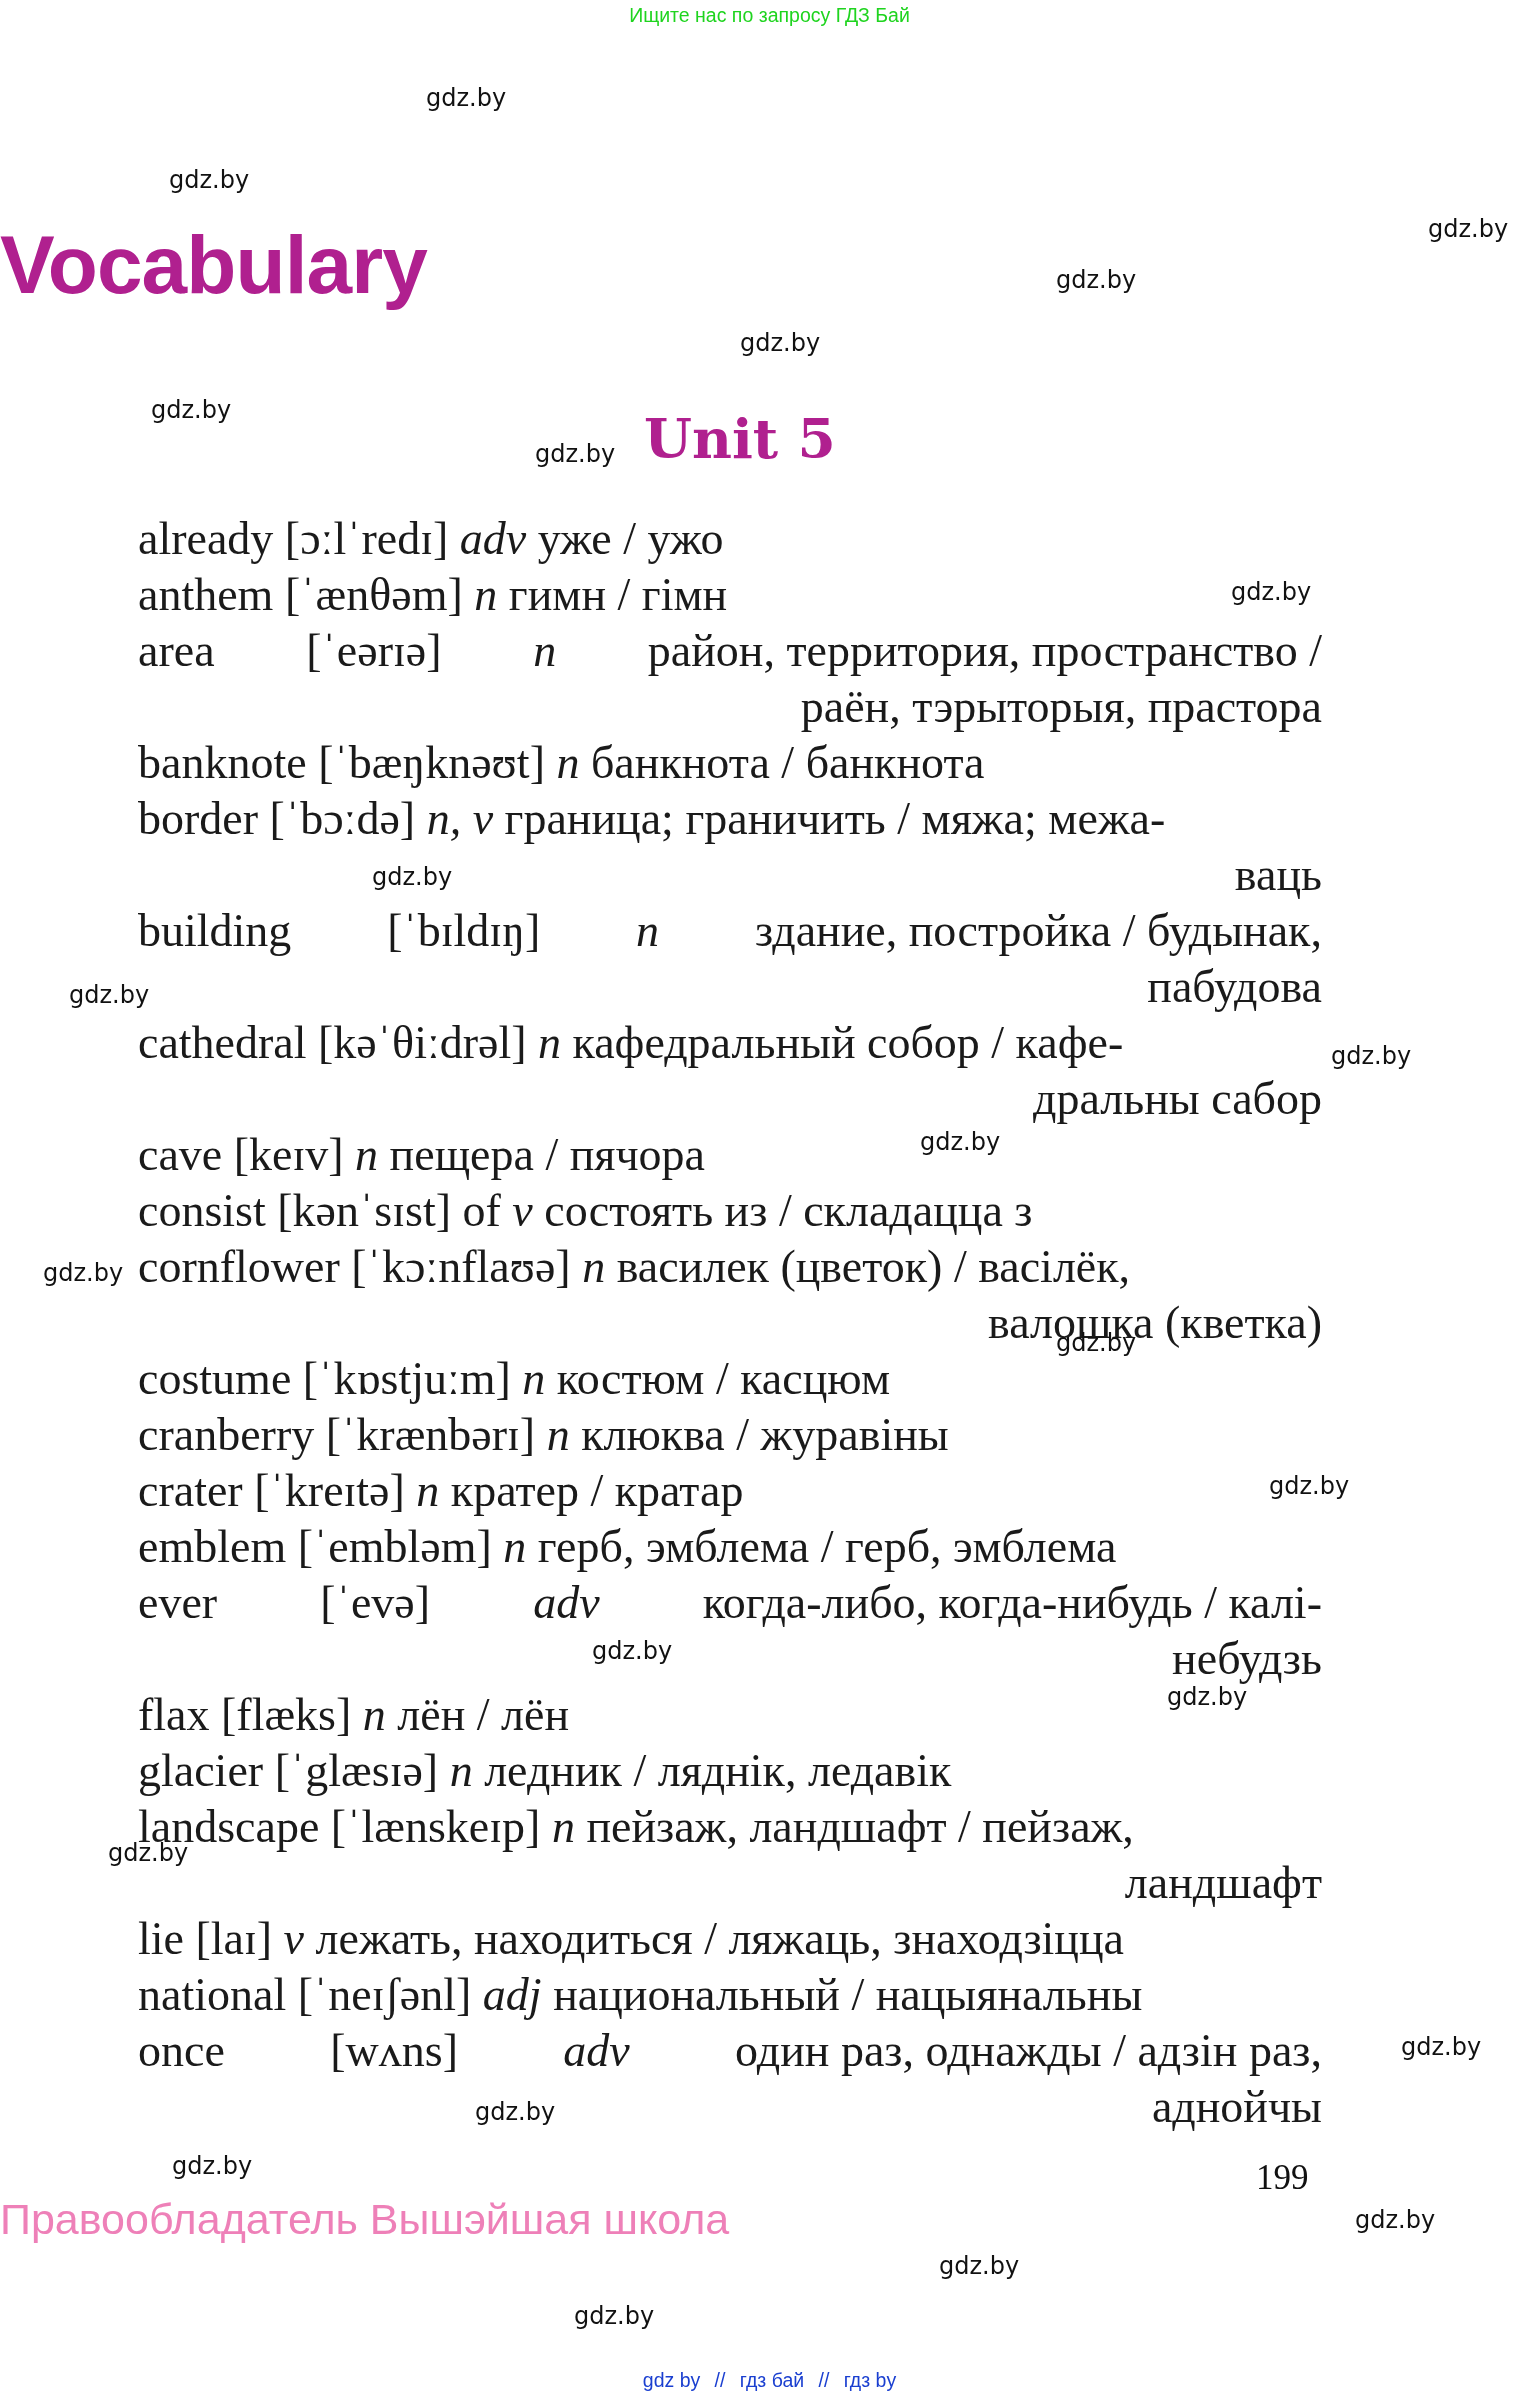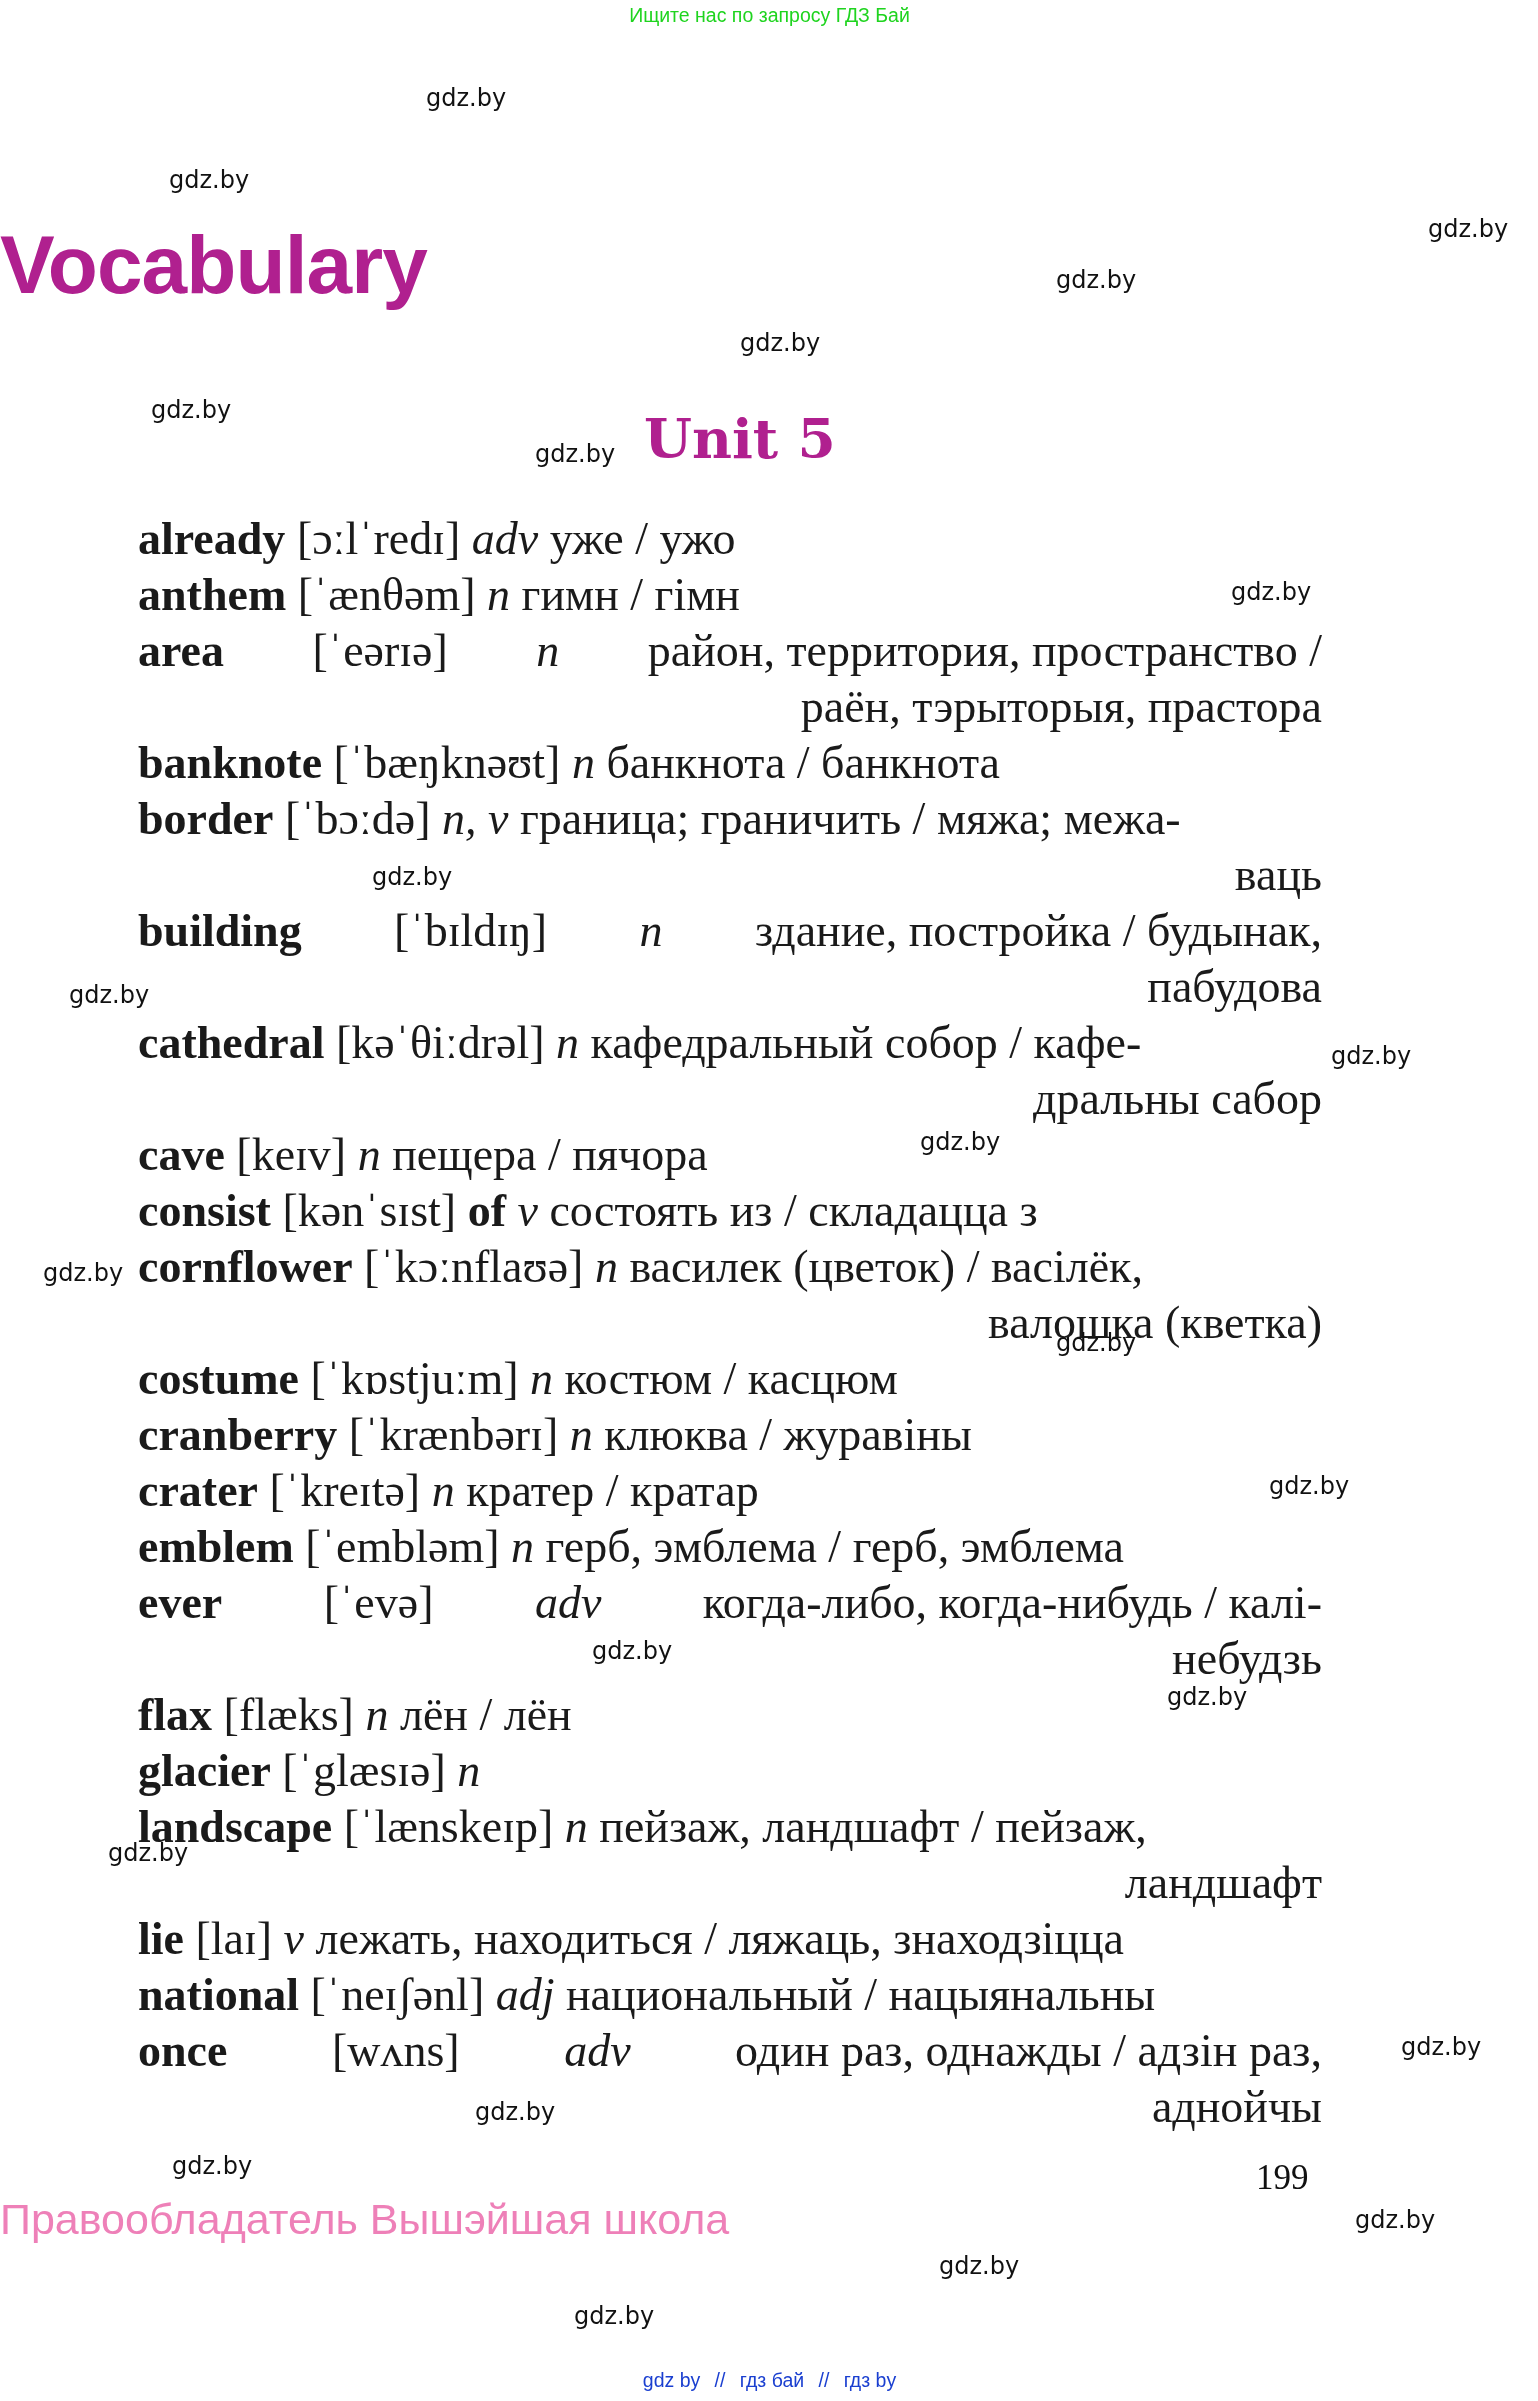--- a/index.html
+++ b/index.html
@@ -9,21 +9,21 @@
   .title { position:absolute; top:218px; left:0; width:1459px; text-align:left;
     font-family:"Liberation Sans", sans-serif; font-weight:bold; font-size:82px; color:#b0208f; letter-spacing:-0.9px; }
   .unit { position:absolute; top:406px; left:644px;
     font-family:"DejaVu Serif", serif; font-weight:bold; font-size:55px; color:#b0208f; }
   .entries { position:absolute; top:511px; left:138px; width:1184px;
     font-family:"Liberation Serif", serif; font-size:46px; line-height:56px; color:#1a1a1a; }
   .line { white-space:nowrap; height:56px; display:flex; justify-content:space-between; }
   .line.cont { padding-left:64px; justify-content:flex-end; }
   .line.last { justify-content:flex-start; }
   .line span.w { white-space:pre; }
-  .hw { font-weight:bold; }
+  .hw { font-weight:normal; }
   .it { font-style:italic; }
   .wm { position:absolute; font-family:"DejaVu Sans", sans-serif; font-size:24px; color:#111; }
   .pageno { position:absolute; top:2158px; left:1256px;
     font-family:"Liberation Serif", serif; font-size:35px; color:#111; }
   .rights { position:absolute; top:2195px; left:0; width:1301px; text-align:left;
     font-family:"Liberation Sans", sans-serif; font-size:43px; color:#ee80b8; }
   .footer { position:absolute; top:2369px; left:0; width:1539px; text-align:center;
     font-family:"Liberation Sans", sans-serif; font-size:19.5px; color:#1a3fd0; }
   .footer a { color:#1a3fd0; text-decoration:none; }
   .footer .sep { margin:0 8.9px; }
@@ -209,20 +209,21 @@
       <span class="w">лён / лён</span>
   </div>
 
   <div class="line last">
     <span class="w hw">glacier</span>
       <span class="w"> </span>
       <span class="w">[ˈglæsɪə]</span>
       <span class="w"> </span>
       <span class="w it">n</span>
       <span class="w"> </span>
+      <span class="w">ледник / ляднік, ледавік</span>
   </div>
 
   <div class="line last">
     <span class="w hw">landscape</span>
       <span class="w"> </span>
       <span class="w">[ˈlænskeɪp]</span>
       <span class="w"> </span>
       <span class="w it">n</span>
       <span class="w"> </span>
       <span class="w">пейзаж, ландшафт / пейзаж,</span>

